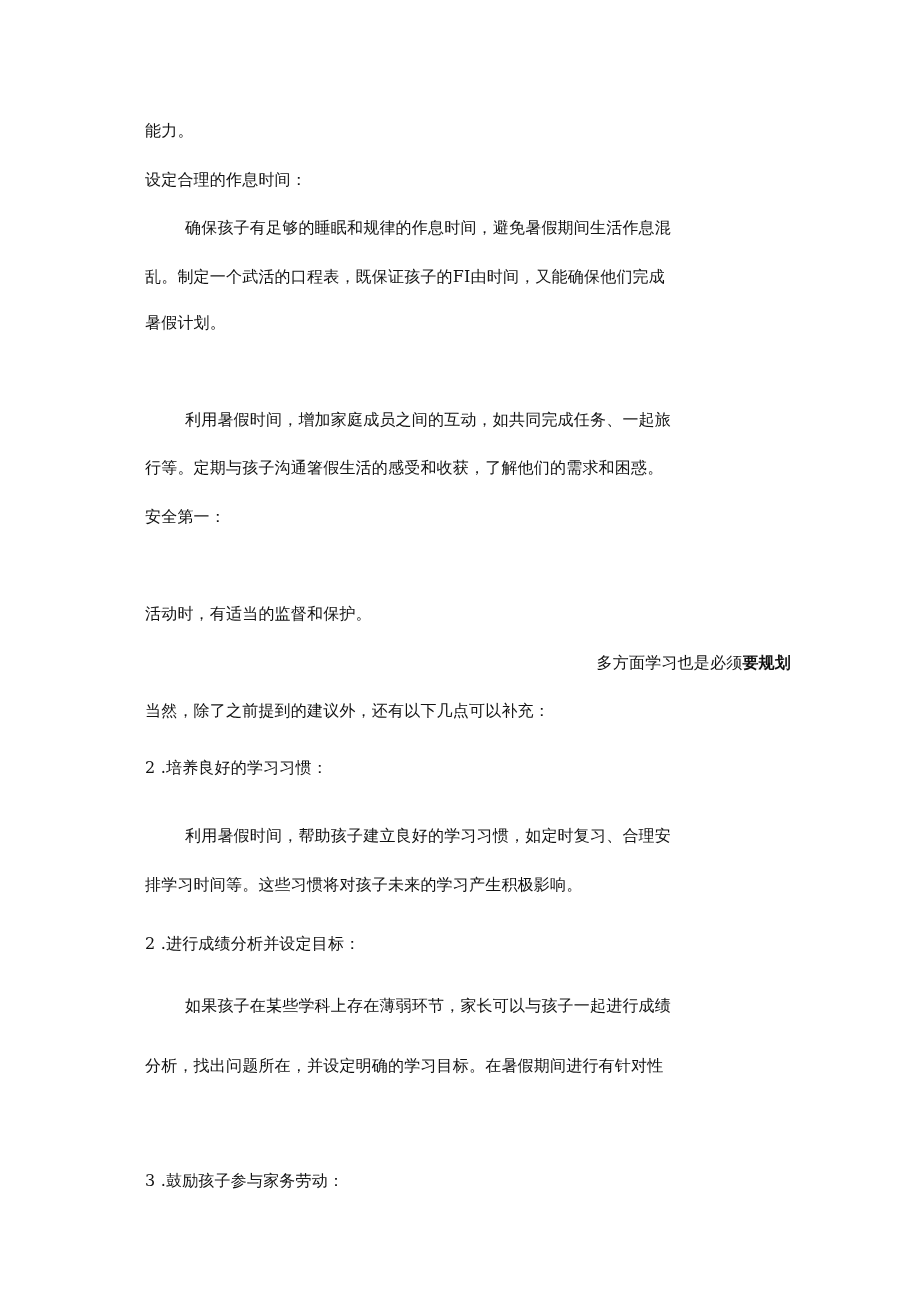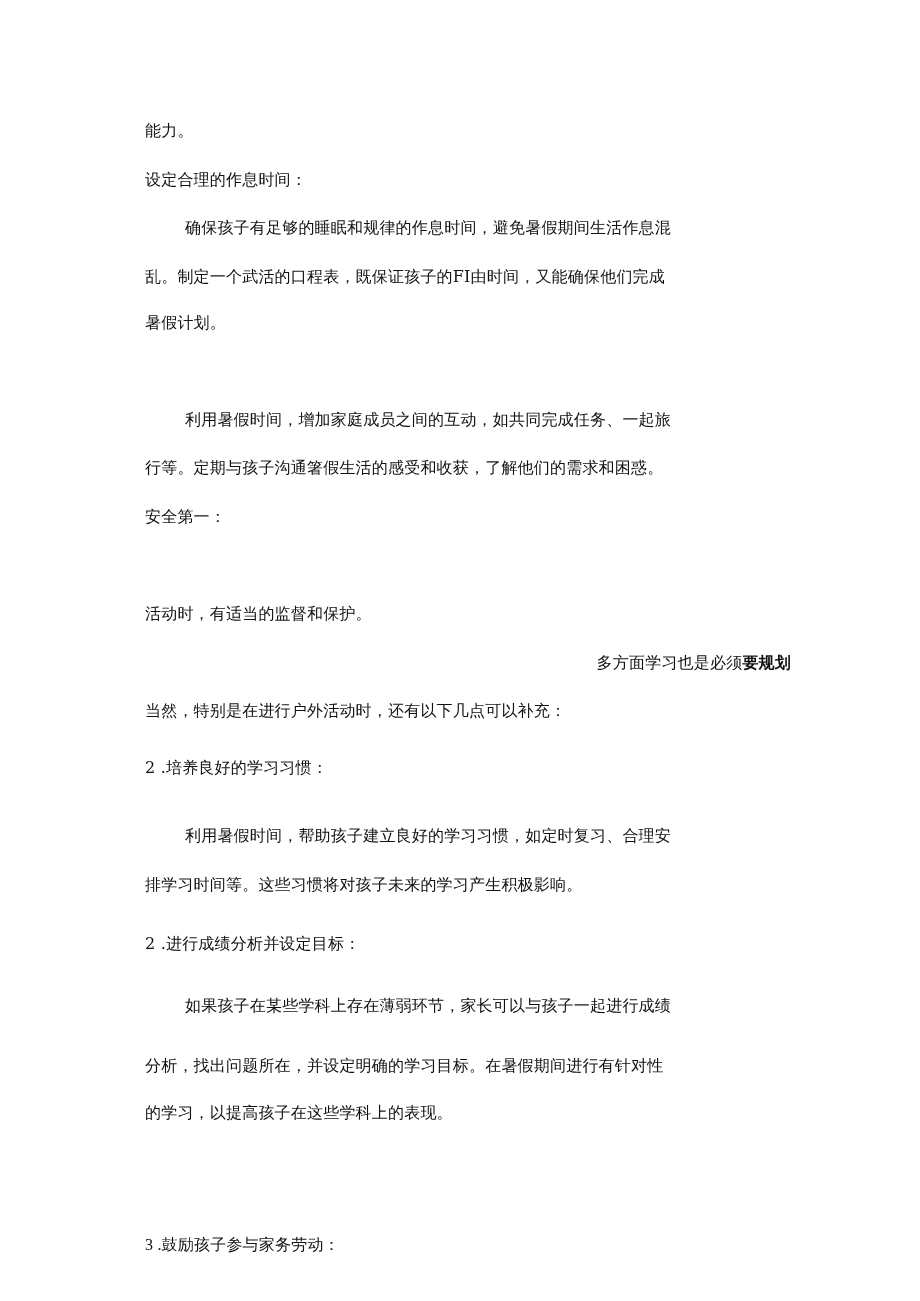--- a/index.html
+++ b/index.html
@@ -61,28 +61,27 @@
   <div class="line" style="top:455px;">行等。定期与孩子沟通箸假生活的感受和收获，了解他们的需求和困惑。</div>
 
   <div class="line" style="top:504px;">安全第一：</div>
 
   <div class="line" style="top:601px;">活动时，有适当的监督和保护。</div>
 
   <div class="line center" style="top:650px;text-align:right;">
     <span>多方面学习也是必须</span><span class="sans-bold">要规划</span>
   </div>
 
-  <div class="line" style="top:698px;">当然，特别是在进行户外活动时，还有以下几点可以补充：</div>
+  <div class="line" style="top:698px;">当然，除了之前提到的建议外，还有以下几点可以补充：</div>
 
   <div class="line" style="top:755px;">2 .培养良好的学习习惯：</div>
 
   <div class="line indent" style="top:823px;">利用暑假时间，帮助孩子建立良好的学习习惯，如定时复习、合理安</div>
   <div class="line" style="top:872px;">排学习时间等。这些习惯将对孩子未来的学习产生积极影响。</div>
 
   <div class="line" style="top:931px;">2  .进行成绩分析并设定目标：</div>
 
   <div class="line indent" style="top:993px;">如果孩子在某些学科上存在薄弱环节，家长可以与孩子一起进行成绩</div>
   <div class="line" style="top:1053px;">分析，找出问题所在，并设定明确的学习目标。在暑假期间进行有针对性</div>
-  <div class="line" style="top:1100px;">的学习，以提高孩子在这些学科上的表现。</div>
 
-  <div class="line" style="top:1232px;font-family:Liberation Serif, serif;">3  .鼓励孩子参与家务劳动：</div>
+  <div class="line" style="top:1168px;">3  .鼓励孩子参与家务劳动：</div>
 
 </div>
 
 </body></html>

